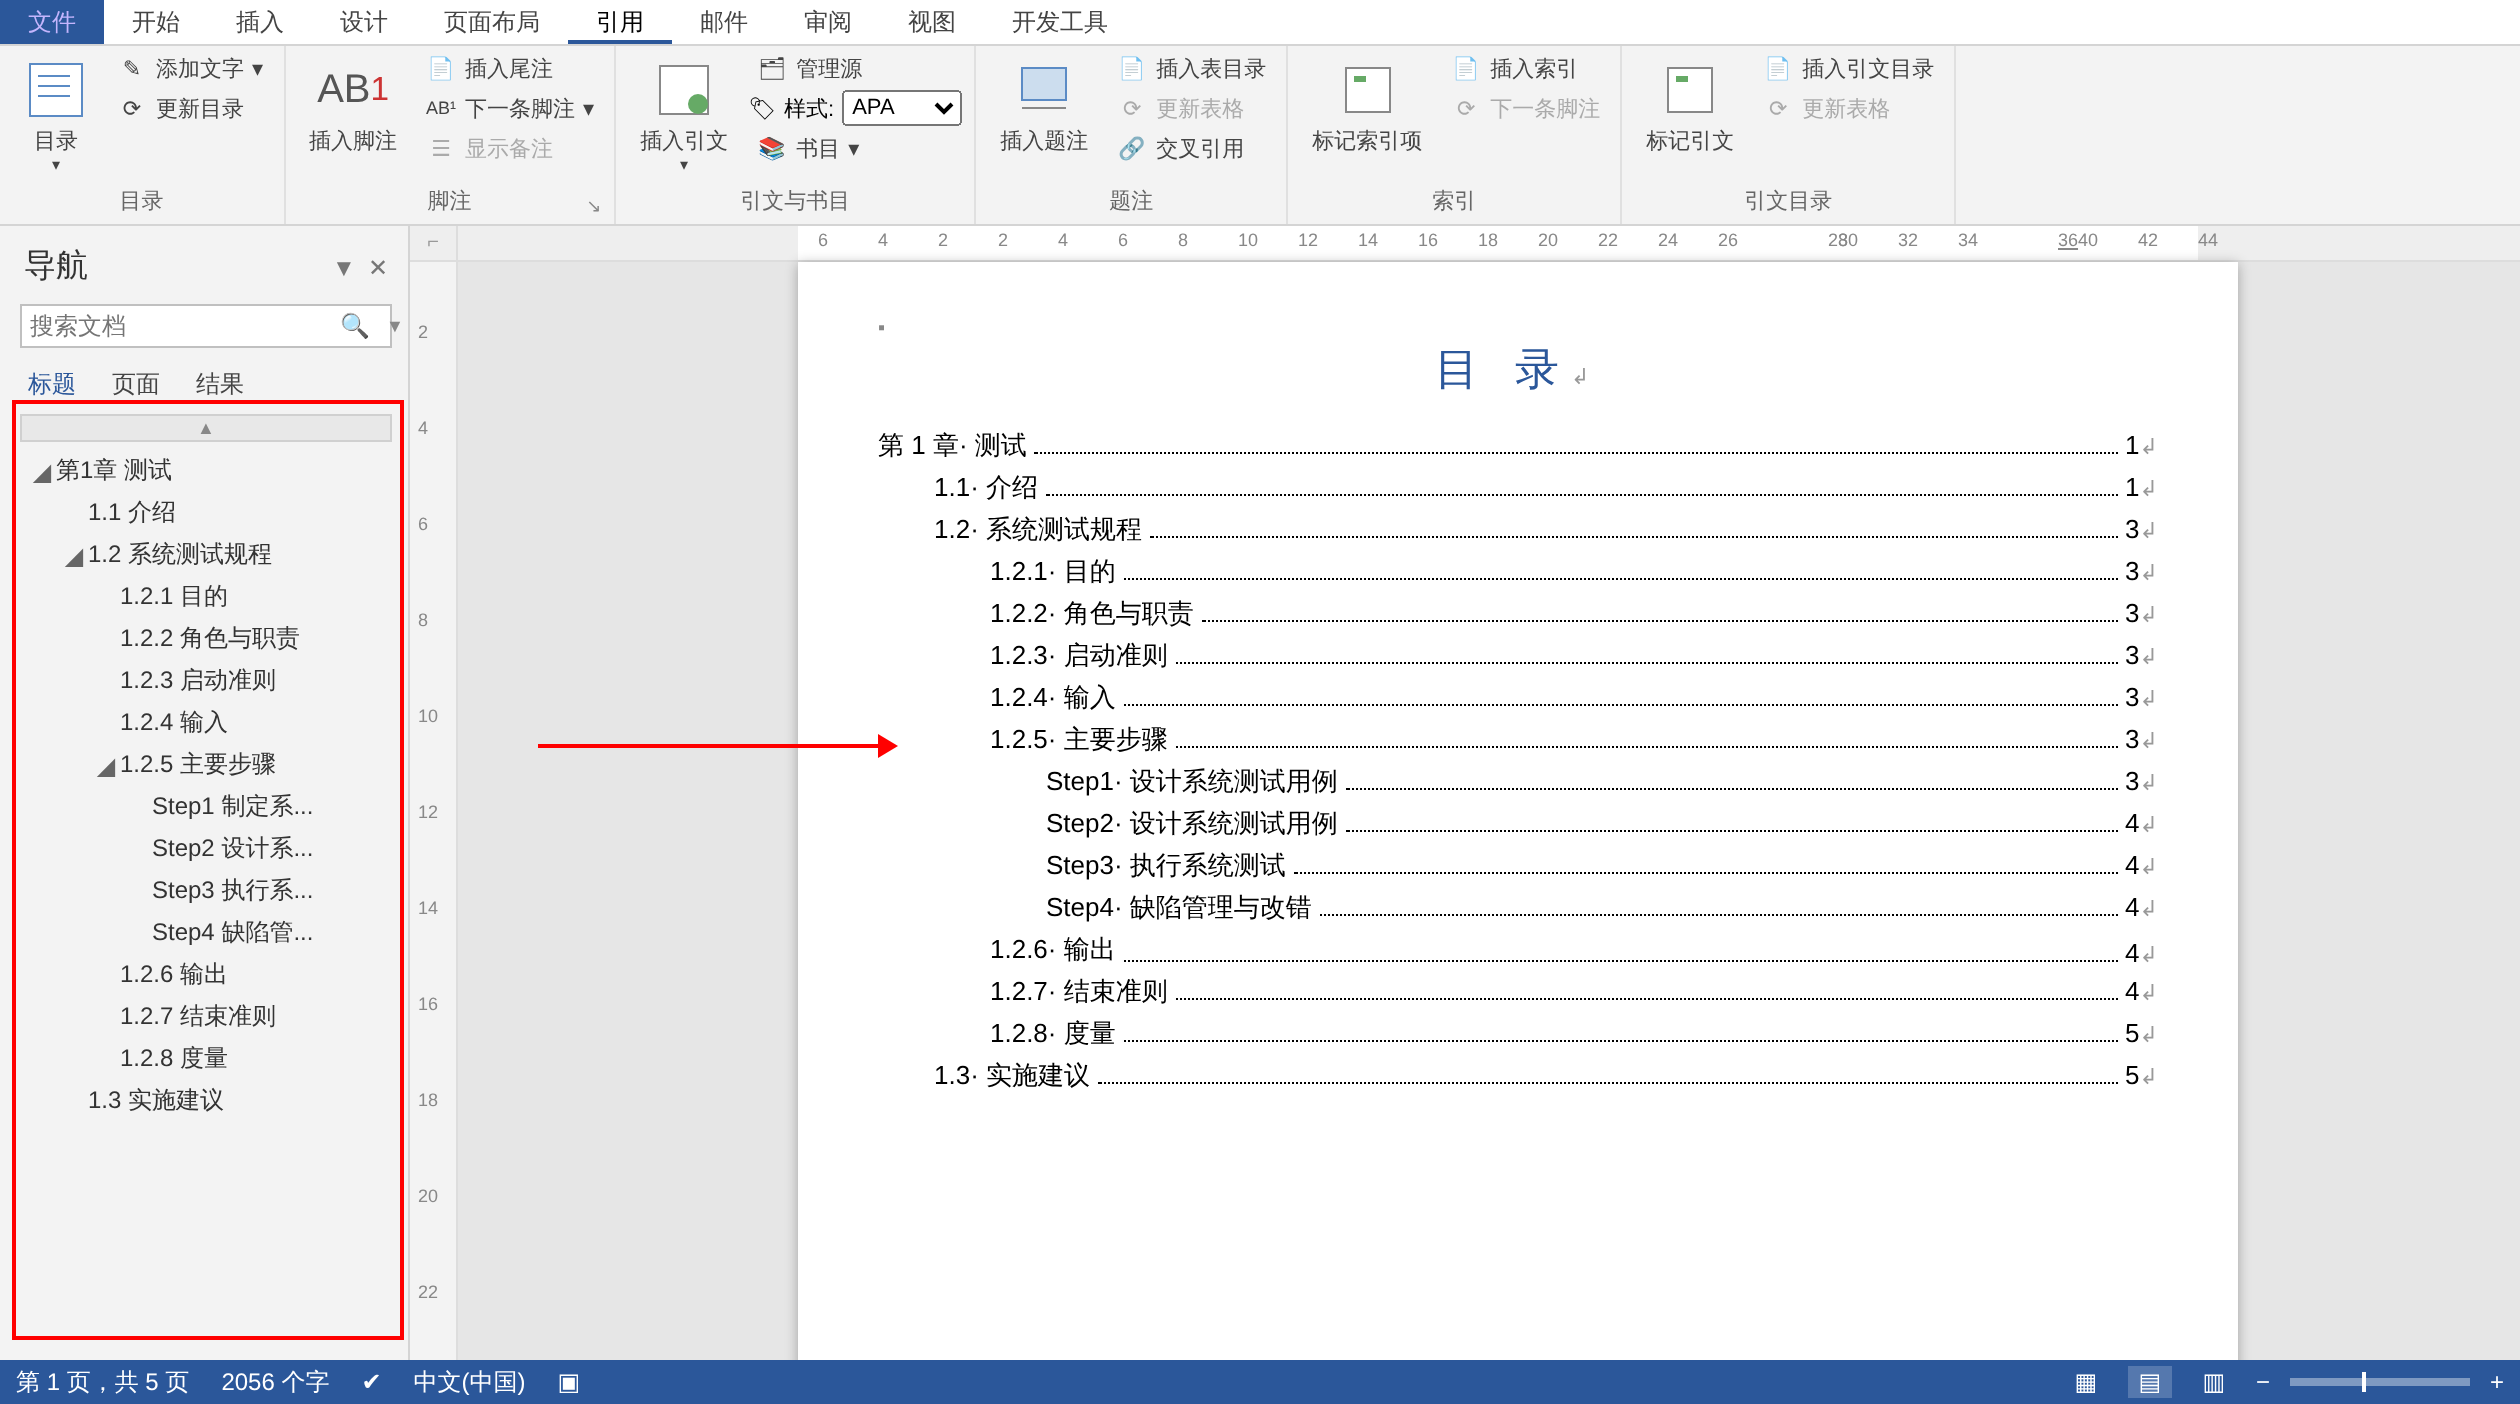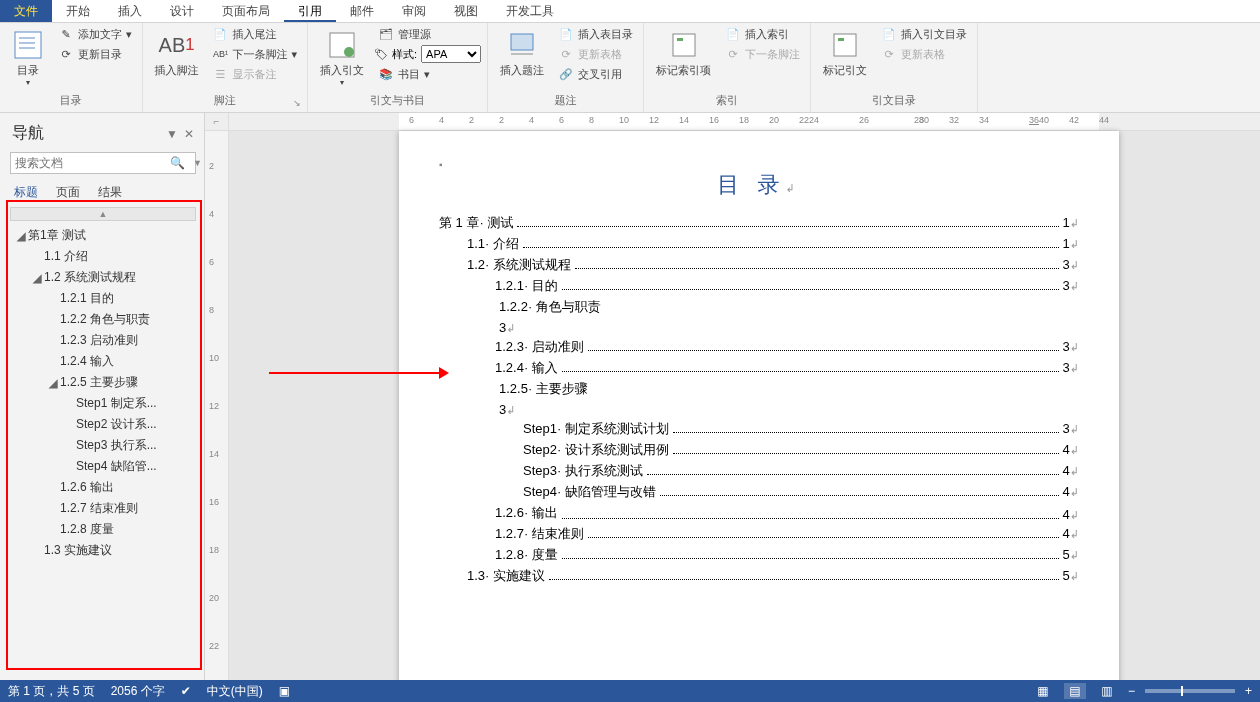--- a/index.html
+++ b/index.html
@@ -1,21 +1,21 @@
 <!DOCTYPE html>
 <html><head>
 <meta charset="utf-8">
 <style>
 * { margin: 0; padding: 0; box-sizing: border-box; font-family: "Microsoft YaHei", SimSun, sans-serif; }
 body { width: 1260px; height: 702px; background: #fff; overflow: hidden; position: relative; font-size: 12px; }
 
 
 .menubar { display: flex; height: 23px; background: #fff; border-bottom: 1px solid #d4d4d4; }
 .menu-item { padding: 3px 14px; font-size: 12px; color: #444; cursor: pointer; }
-.menu-item.file { background: #2b579a; color: #fde047; }
+.menu-item.file { background: #2b579a; color: #c4b5fd; }
 .menu-item.active { color: #000000; border-bottom: 2px solid #2b579a; }
 
 
 .ribbon { display: flex; height: 90px; background: #f3f3f3; border-bottom: 1px solid #d4d4d4; }
 .ribbon-group { display: flex; flex-direction: column; padding: 2px 6px; border-right: 1px solid #e0e0e0; position: relative; }
 .ribbon-group-title { text-align: center; font-size: 11px; color: #666; margin-top: auto; padding: 2px 0; }
 .ribbon-body { display: flex; gap: 4px; flex: 1; }
 .big-btn { display: flex; flex-direction: column; align-items: center; padding: 4px 6px; font-size: 11px; color: #444; cursor: pointer; min-width: 40px; }
 .big-btn .ic { width: 32px; height: 32px; margin-bottom: 2px; display:flex;align-items:center;justify-content:center; }
 .vstack { display: flex; flex-direction: column; gap: 2px; }
@@ -362,21 +362,21 @@
         <span class="htick" style="left: 300px;">4</span>
         <span class="htick" style="left: 330px;">6</span>
         <span class="htick" style="left: 360px;">8</span>
         <span class="htick" style="left: 390px;">10</span>
         <span class="htick" style="left: 420px;">12</span>
         <span class="htick" style="left: 450px;">14</span>
         <span class="htick" style="left: 480px;">16</span>
         <span class="htick" style="left: 510px;">18</span>
         <span class="htick" style="left: 540px;">20</span>
         <span class="htick" style="left: 570px;">22</span>
-        <span class="htick" style="left: 580px;">24</span>
+        <span class="htick" style="left: 600px;">24</span>
         <span class="htick" style="left: 630px;">26</span>
         <span class="htick" style="left: 660px; margin-left: 25px;">28</span>
         <span class="htick" style="left: 690px;">30</span>
         <span class="htick" style="left: 720px;">32</span>
         <span class="htick" style="left: 750px;">34</span>
         <span class="htick" style="left: 800px; text-decoration: underline;">36</span>
         <span class="htick" style="left: 810px;">40</span>
         <span class="htick" style="left: 840px;">42</span>
         <span class="htick" style="left: 870px;">44</span>
       </div>
@@ -397,42 +397,42 @@
           <div class="toc-line" style="padding-left: 28px;">
             <span class="txt">1.2· 系统测试规程 </span>
             <span class="dots"></span>
             <span class="pg">3<span class="mark">↲</span></span>
           </div>
           <div class="toc-line" style="padding-left: 56px;">
             <span class="txt">1.2.1· 目的</span>
             <span class="dots"></span>
             <span class="pg">3<span class="mark">↲</span></span>
           </div>
-          <div class="toc-line" style="padding-left: 56px; flex-direction: column;">
+          <div class="toc-line" style="padding-left: 56px;">
             <span class="txt">1.2.2· 角色与职责 </span>
             <span class="dots"></span>
             <span class="pg">3<span class="mark">↲</span></span>
           </div>
           <div class="toc-line" style="padding-left: 56px;">
             <span class="txt">1.2.3· 启动准则</span>
             <span class="dots"></span>
             <span class="pg">3<span class="mark">↲</span></span>
           </div>
           <div class="toc-line" style="padding-left: 56px;">
             <span class="txt">1.2.4· 输入 </span>
             <span class="dots"></span>
             <span class="pg">3<span class="mark">↲</span></span>
           </div>
-          <div class="toc-line" style="padding-left: 56px; flex-direction: column;">
+          <div class="toc-line" style="padding-left: 56px;">
             <span class="txt">1.2.5· 主要步骤 </span>
             <span class="dots"></span>
             <span class="pg">3<span class="mark">↲</span></span>
           </div>
           <div class="toc-line" style="padding-left: 84px;">
-            <span class="txt">Step1· 制定系统测试计划 </span>
+            <span class="txt">Step1· 设计系统测试用例 </span>
             <span class="dots"></span>
             <span class="pg">3<span class="mark">↲</span></span>
           </div>
           <div class="toc-line" style="padding-left: 84px;">
             <span class="txt">Step2· 设计系统测试用例 </span>
             <span class="dots"></span>
             <span class="pg">4<span class="mark">↲</span></span>
           </div>
           <div class="toc-line" style="padding-left: 84px;">
             <span class="txt">Step3· 执行系统测试 </span>

